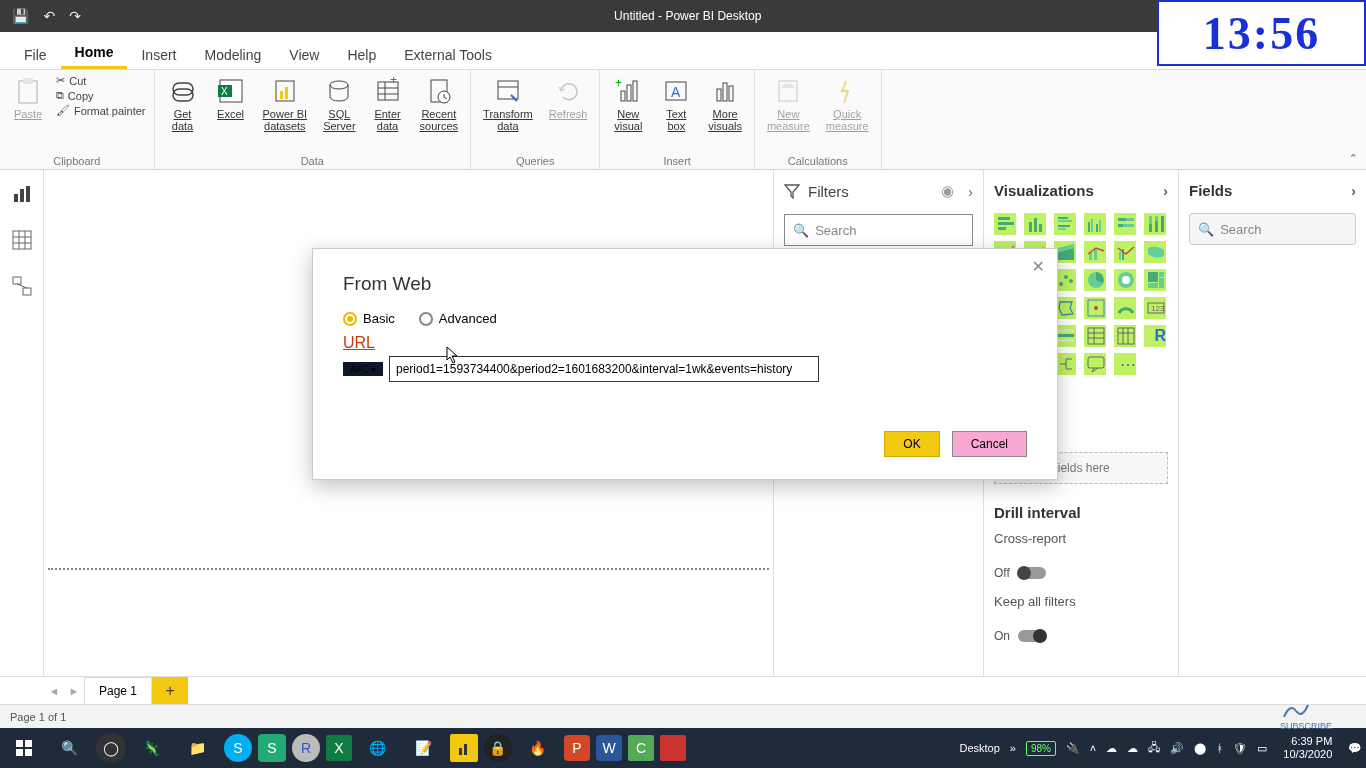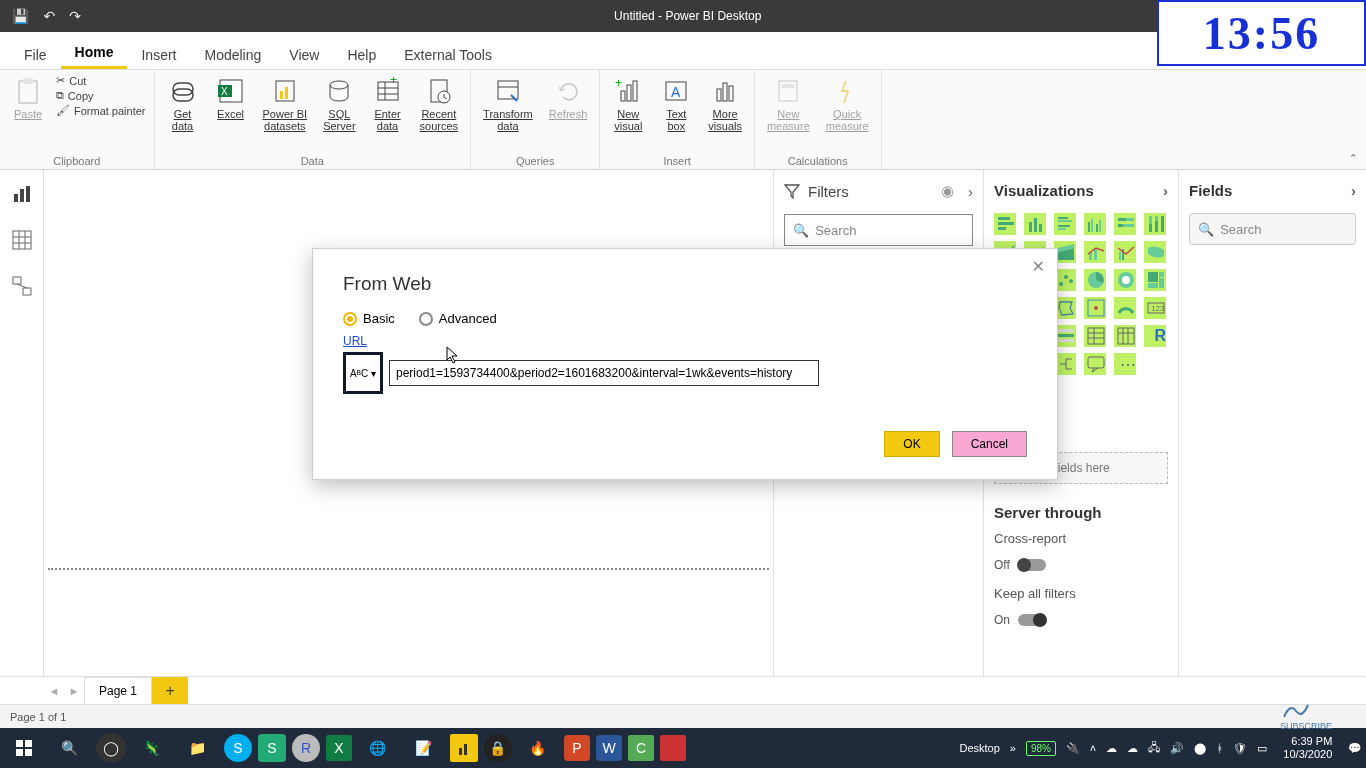--- a/index.html
+++ b/index.html
@@ -44,21 +44,21 @@
 .filters-pane .search { margin-top:14px; border:1px solid #888; height:32px; display:flex; align-items:center; padding:0 8px; color:#888; font-size:13px; gap:6px; }
 
 .viz-pane { width:195px; border-left:1px solid #e0e0e0; padding:12px 10px; display:flex; flex-direction:column; overflow:visible; }
 .viz-pane .hd { display:flex; align-items:center; font-size:15px; font-weight:600; color:#333; }
 .viz-pane .hd .sp { flex:1; }
 .viz-grid { display:grid; grid-template-columns:repeat(6, 22px); gap:6px 8px; margin-top:14px; }
 .viz-grid .vi { width:22px; height:22px; background:#bef264; display:flex; align-items:center; justify-content:flex-end; cursor:pointer; }
 .viz-pane .vals { margin-top:22px; }
 .viz-pane .vals .add { border:1px dashed #bbb; background:#f7f7f7; font-size:12px; color:#777; padding:8px; margin-top:6px; }
 .viz-pane h4 { font-size:15px; font-weight:600; margin-top:20px; color:#333; }
-.viz-pane .toggle-row { display:flex; align-items:center; gap:8px; font-size:12px; color:#555; margin-top:12px; }
+.viz-pane .toggle-row { display:flex; align-items:center; gap:8px; font-size:12px; color:#555; margin-top:20px; }
 .toggle { width:28px; height:12px; border-radius:6px; background:#999; position:relative; }
 .toggle .knob { width:14px; height:14px; background:#333; border-radius:50%; position:absolute; top:-1px; }
 .toggle.off .knob { left:-1px; background:#444; }
 .toggle.on .knob { right:-1px; }
 
 .fields-pane { width:188px; border-left:1px solid #e0e0e0; padding:12px 10px; }
 .fields-pane .hd { display:flex; align-items:center; font-size:15px; font-weight:600; color:#333; }
 .fields-pane .hd .sp { flex:1; }
 .fields-pane .search { margin-top:14px; border:1px solid #ccc; background:#f5f5f5; height:32px; display:flex; align-items:center; padding:0 8px; color:#888; font-size:13px; gap:6px; border-radius:3px; }
 
@@ -80,23 +80,23 @@
 
 .dialog { position:absolute; left:312px; top:248px; width:746px; height:232px; background:#fff; box-shadow:0 6px 20px rgba(0,0,0,.25); border:1px solid #ccc; z-index:50; padding:24px 30px; }
 .dialog .close { position:absolute; right:12px; top:8px; font-size:16px; color:#888; cursor:pointer; }
 .dialog h2 { font-size:19px; font-weight:400; color:#333; }
 .dialog .radios { margin-top:16px; display:flex; gap:24px; font-size:13px; }
 .dialog .radio { display:flex; align-items:center; gap:6px; cursor:pointer; }
 .dialog .radio .rdio { width:14px; height:14px; border:2px solid #888; border-radius:50%; display:flex; align-items:center; justify-content:center; }
 .dialog .radio.sel .rdio { border-color:#f2b800; }
 .dialog .radio.sel .rdio::after { content:''; width:6px; height:6px; background:#f2b800; border-radius:50%; }
 .dialog .urlrow { margin-top:8px; }
-.dialog .urlrow .lbl { font-size:12px; color:#1d4ed8;text-decoration:underline; }
+.dialog .urlrow .lbl { font-size:16px; color:#c2410c;text-decoration:underline; }
 .dialog .urlrow .inrow { display:flex; gap:6px; margin-top:4px; align-items:center; }
-.dialog .typesel { border:3px solid #0f172a; height:42px; width:40px; display:flex; align-items:center; justify-content:center; font-size:10px; cursor:pointer; }
+.dialog .typesel { border:7px solid #0f172a; height:14px; width:40px; display:flex; align-items:center; justify-content:center; font-size:10px; cursor:pointer; }
 .dialog .urlinput { border:1px solid #333; height:26px; width:430px; padding:0 6px; font-size:12px; }
 .dialog .btns { position:absolute; right:30px; bottom:22px; display:flex; gap:12px; }
 .dialog .btn { height:26px; padding:0 18px; font-size:12px; border:1px solid #888; background:#f9a8d4; cursor:pointer; }
 .dialog .btn.primary { background:#f2c811; border-color:#d0a800; }
 
 .cursor-ptr { position:absolute; left:446px; top:346px; z-index:60; pointer-events:none; }
 
 .subscribe-badge { position:absolute; right:34px; bottom:37px; font-size:9px; color:#4a7ab0; text-align:center; z-index:5; }
 
 svg { display:block; }
@@ -615,21 +615,21 @@
           <svg width="20" height="20">
             <path d="M4 16 L12 8 L16 12 L8 20 Z" fill="none" stroke="#888"></path>
             <rect x="12" y="4" width="6" height="6" fill="#888"></rect>
           </svg>
         </span>
     </div>
     <div class="vals">
       <div style="font-size:13px;color:#333">Values</div>
       <div class="add">Add data fields here</div>
     </div>
-    <h4>Server through</h4>
+    <h4>Drill interval</h4>
     <div style="font-size:13px;color:#555;margin-top:10px">Cross-report</div>
     <div class="toggle-row">
         <span>Off</span>
         <div class="toggle off">
           <div class="knob"></div>
         </div>
       </div>
     <div style="font-size:13px;color:#555;margin-top:14px">Keep all filters</div>
     <div class="toggle-row">
         <span>On</span>

